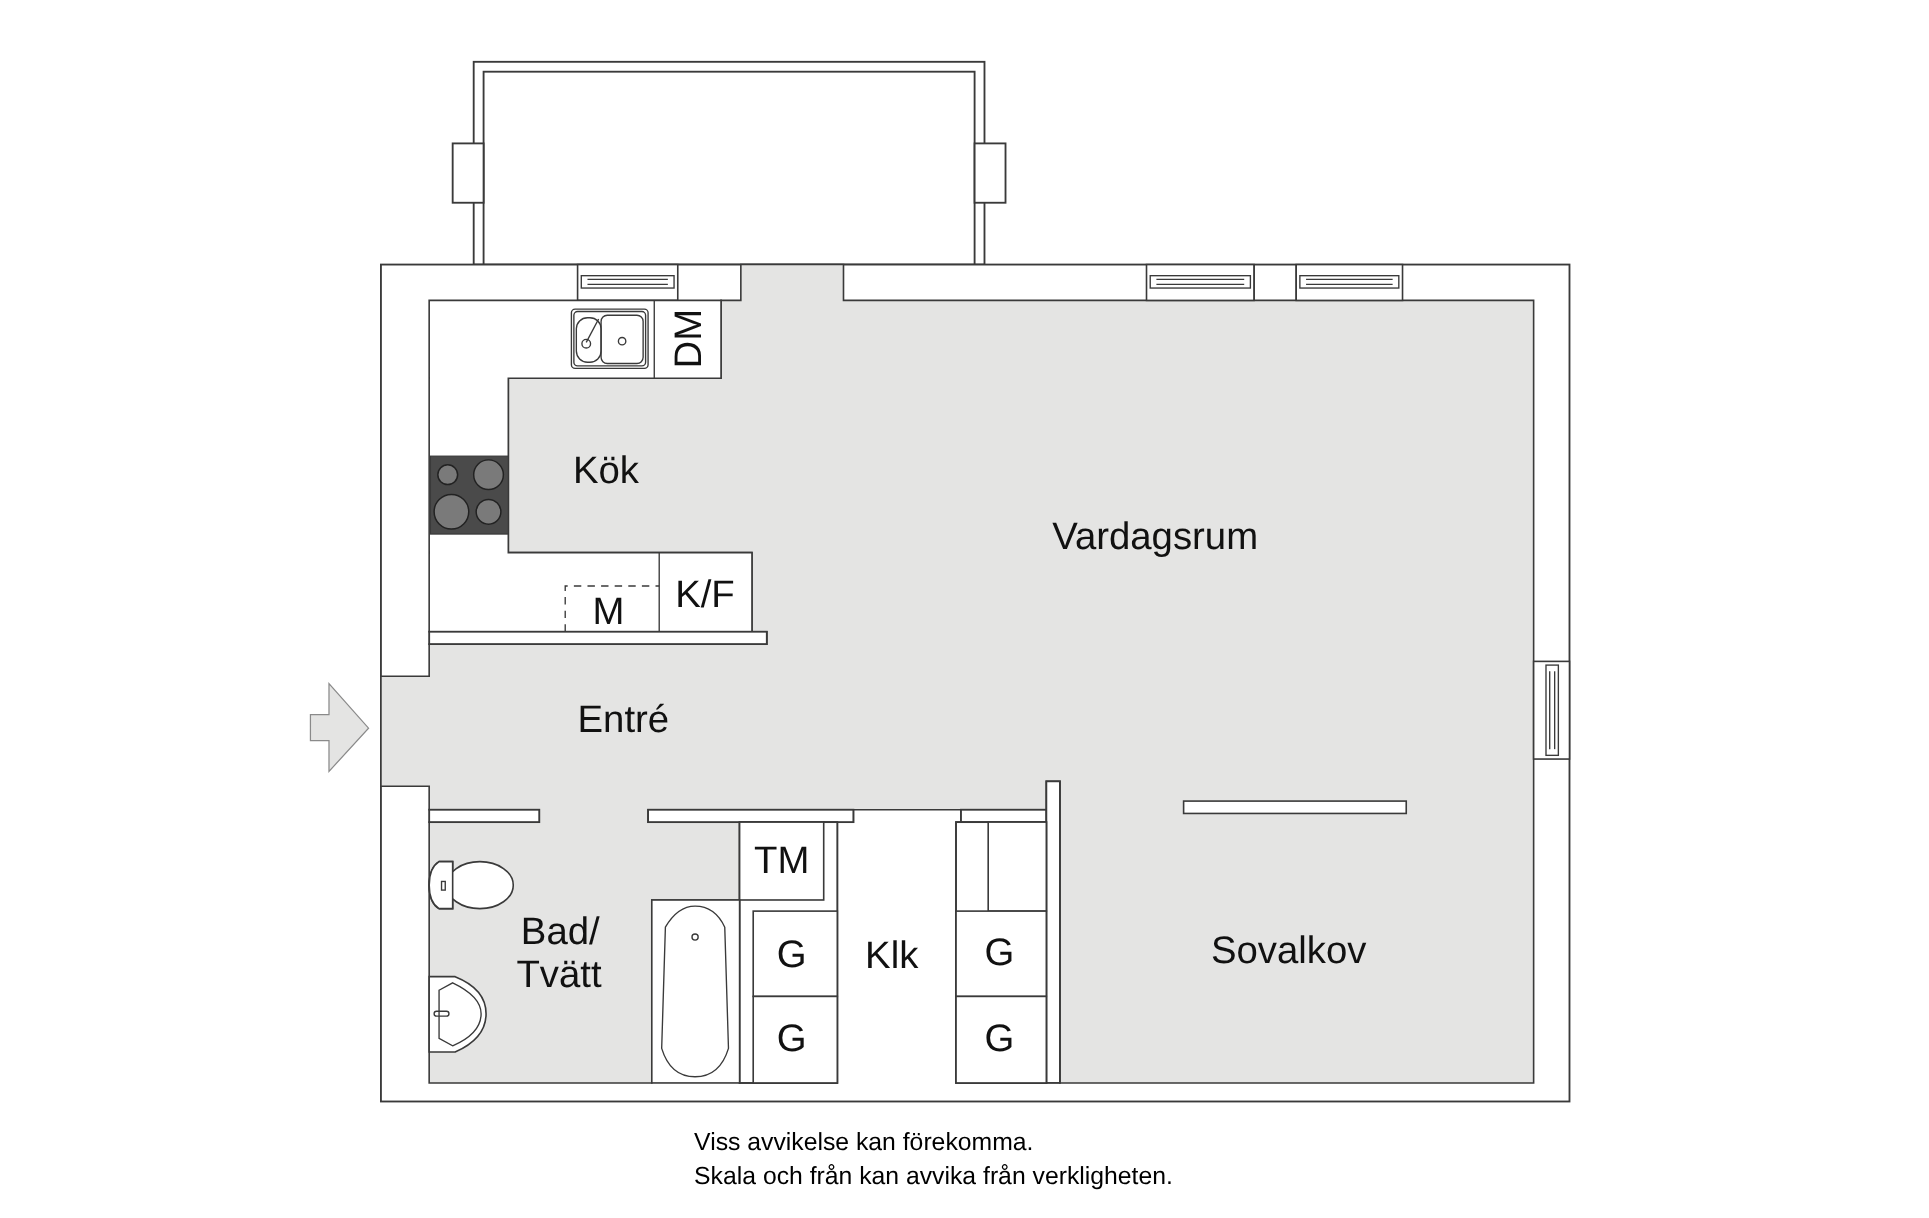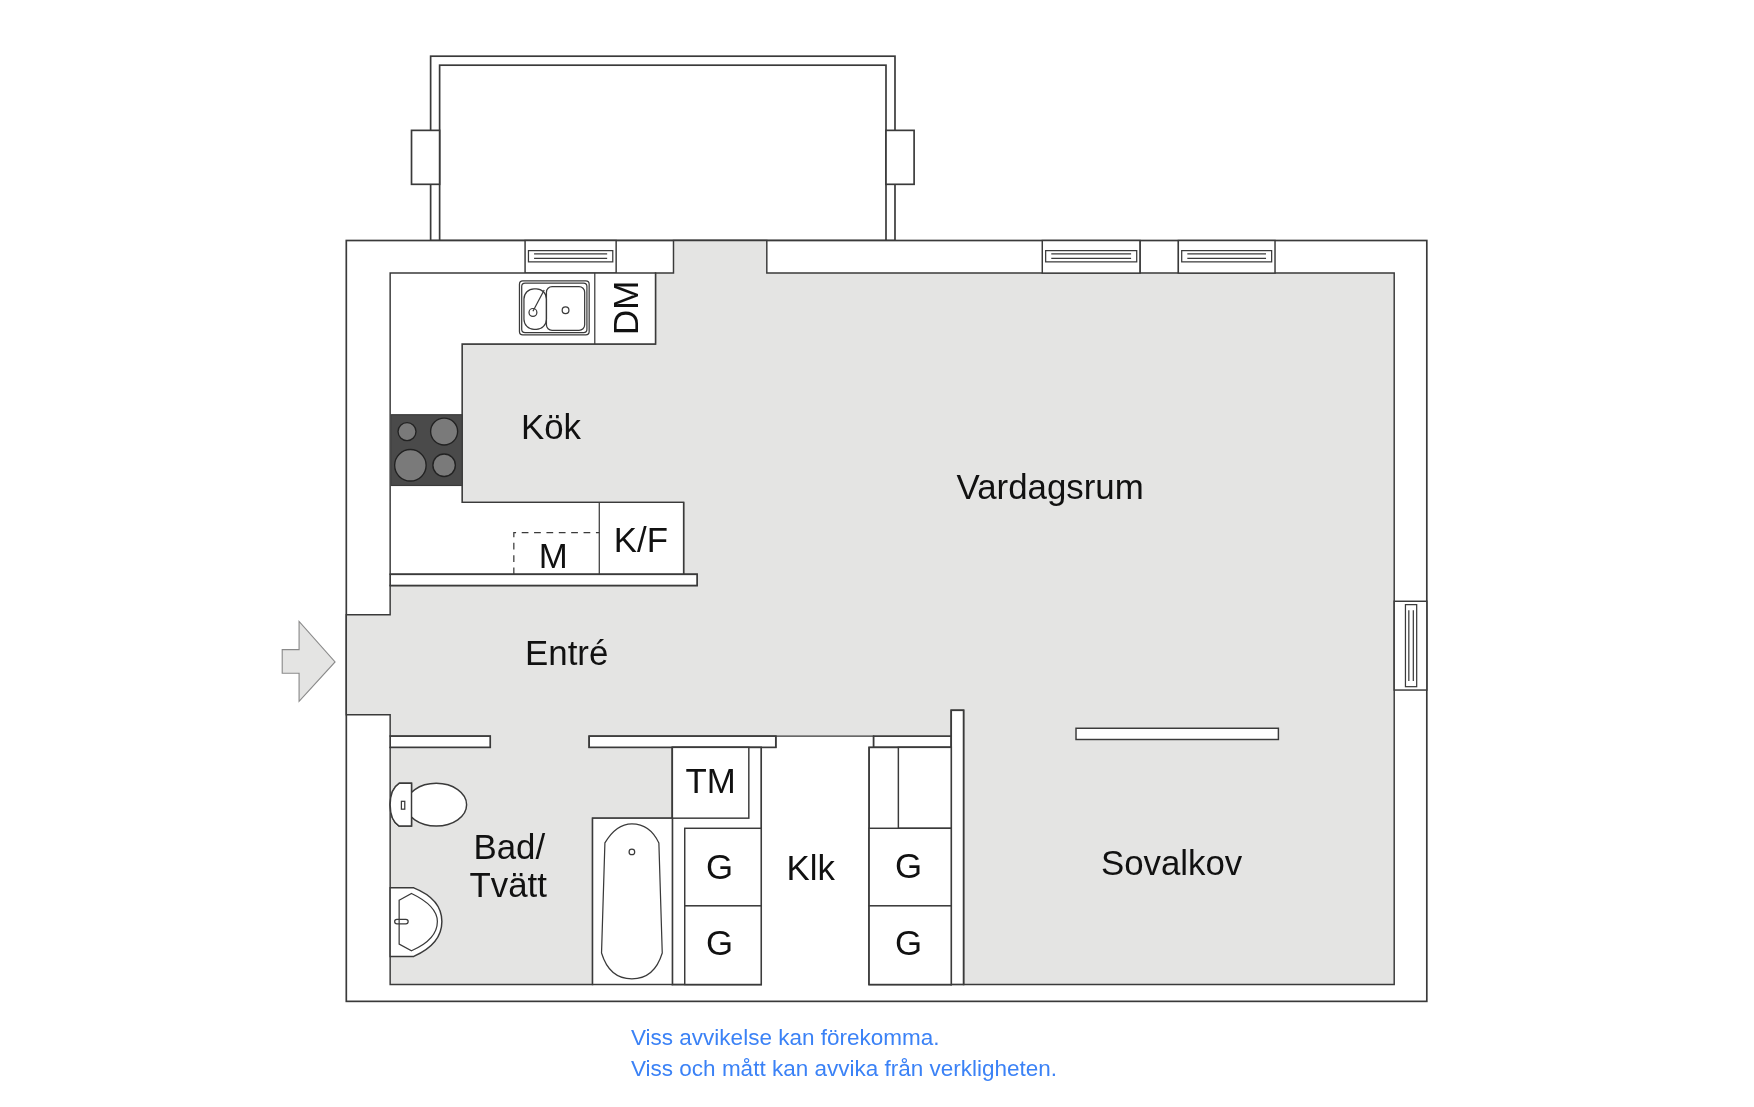--- a/index.html
+++ b/index.html
@@ -5,21 +5,21 @@
   html, body { margin: 0; padding: 0; background: #ffffff; }
   body { width: 1754px; height: 1107px; overflow: hidden; font-family: "Liberation Sans", sans-serif; }
   #plan { position: absolute; left: 0; top: 0; width: 1754px; height: 1107px; }
   .wall { fill: #ffffff; stroke: #3a3a3a; stroke-width: 1.5; }
   .floor { fill: #e4e4e3; stroke: #3a3a3a; stroke-width: 1.3; }
   .fix { fill: #ffffff; stroke: #3a3a3a; stroke-width: 1.3; }
   .thin { fill: none; stroke: #3a3a3a; stroke-width: 1.1; }
   .lbl { font-family: "Liberation Sans", sans-serif; fill: #111111; }
   .room { font-size: 31px; }
   .fx { font-size: 31px; }
-  .caption { position: absolute; left: 631px; top: 1022px; font-size: 22.5px; line-height: 31px; color: #3b82f6; font-family: "Liberation Sans", sans-serif; }
+  .caption { position: absolute; left: 631px; top: 1022px; font-size: 22.5px; line-height: 31px; color: #000000; font-family: "Liberation Sans", sans-serif; }
 </style>
 </head>
 <body>
 
 <svg id="plan" viewBox="0 0 1560 985" preserveAspectRatio="none" xmlns="http://www.w3.org/2000/svg">
 
   <g>
     <rect class="wall" x="383" y="50" width="413" height="164"></rect>
     <rect class="wall" x="391" y="58" width="397" height="156"></rect>
     <rect class="wall" x="366" y="116" width="25" height="48"></rect>
@@ -139,14 +139,14 @@
   <text class="lbl fx" x="570" y="491" text-anchor="middle">K/F</text>
   <text class="lbl fx" x="632" y="706" text-anchor="middle">TM</text>
   <text class="lbl fx" x="640" y="782" text-anchor="middle">G</text>
   <text class="lbl fx" x="640" y="850" text-anchor="middle">G</text>
   <text class="lbl fx" x="808" y="781" text-anchor="middle">G</text>
   <text class="lbl fx" x="808" y="850" text-anchor="middle">G</text>
 </svg>
 
 <div class="caption">
   <div>Viss avvikelse kan förekomma.</div>
-  <div>Viss och mått kan avvika från verkligheten.</div>
+  <div>Skala och från kan avvika från verkligheten.</div>
 </div>
 
 </body></html>

